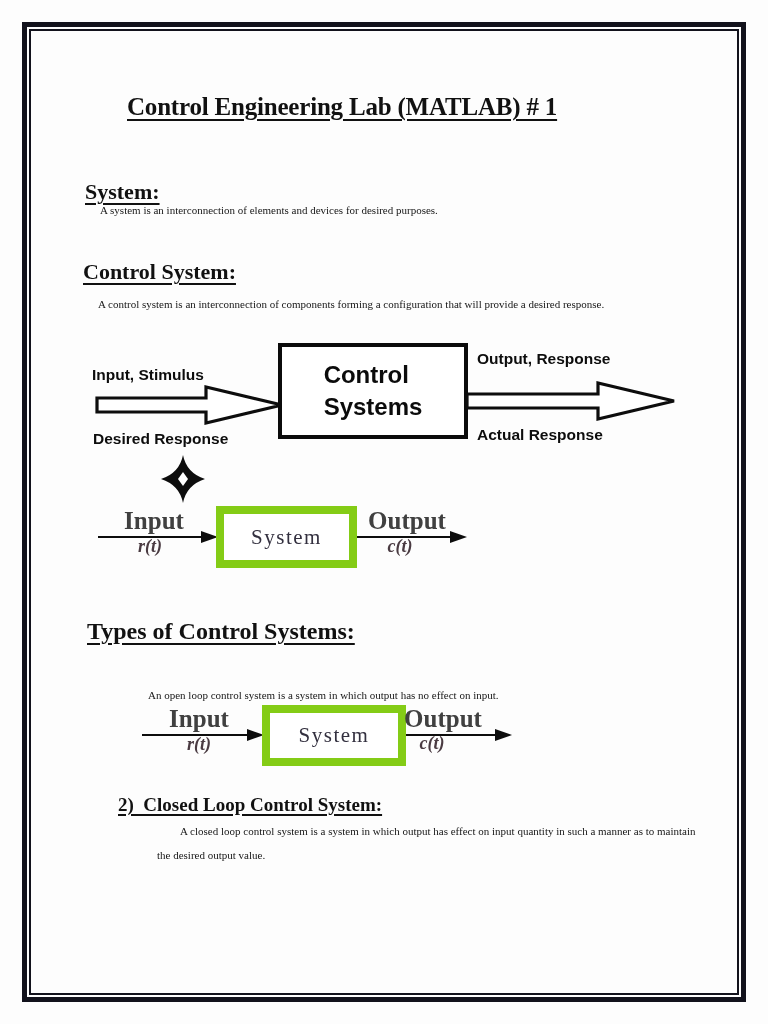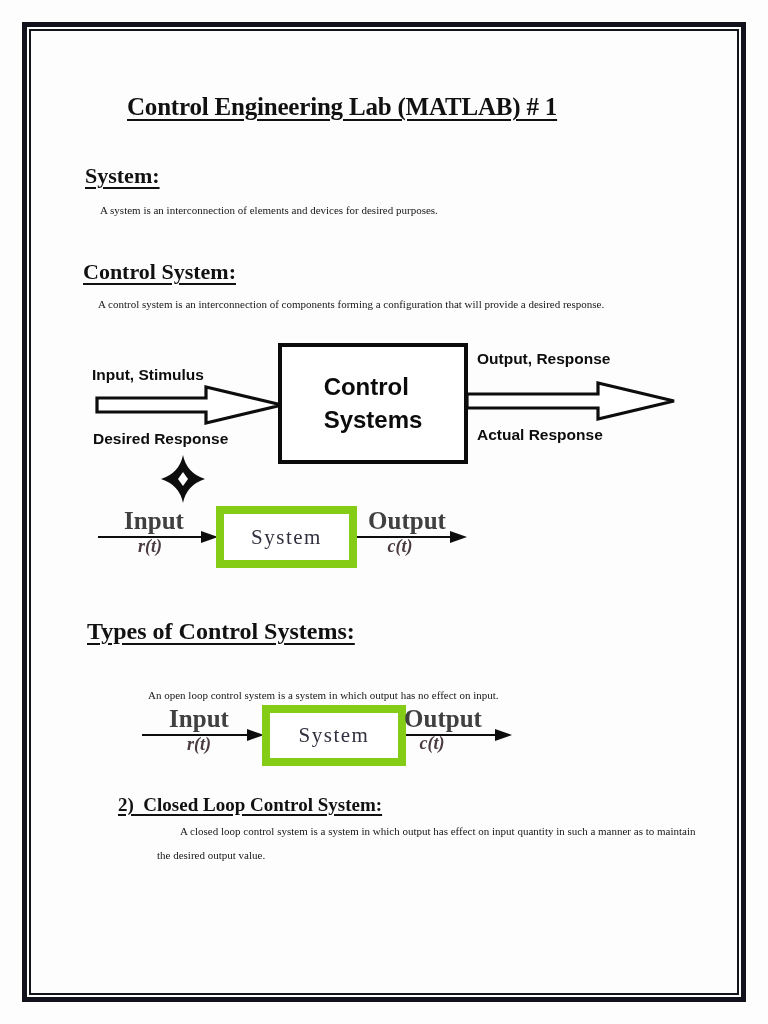--- a/index.html
+++ b/index.html
@@ -16,38 +16,38 @@
   .frame-inner{position:absolute;left:2px;top:2px;right:2px;bottom:2px;
                border:2px solid #12121c;}
 
   .abs{position:absolute;}
 
   .title{left:90px;top:93px;font-size:25px;font-weight:bold;
          text-decoration:underline;text-decoration-thickness:2px;text-underline-offset:4px;
          letter-spacing:-0.2px;white-space:pre;margin-left:37px;}
   .h2{font-size:22px;font-weight:bold;text-decoration:underline;
       text-decoration-thickness:2px;text-underline-offset:4px;white-space:pre;}
-  .h2.sys{left:85px;top:163px;}
+  .h2.sys{left:85px;top:179px;}
   .h2.cs{left:83px;top:259px;}
   .h2.types{left:87px;top:618px;font-size:24px;}
   .h3{font-size:19px;font-weight:bold;text-decoration:underline;
       text-decoration-thickness:2px;text-underline-offset:3px;white-space:pre;}
   .h3.open{left:118px;top:657px;}
   .h3.closed{left:118px;top:794px;}
 
   .body-text{font-size:11px;line-height:22px;color:#161616;}
   .sys-body{left:100px;top:199px;}
   .cs-body{left:85px;top:293px;width:565px;text-indent:13px;}
   .open-body{left:148px;top:684px;}
   .closed-body{left:125px;top:819px;width:548px;text-indent:23px;line-height:24px;margin-left:32px;}
 
   
   .lbl-sans{font-family:"Liberation Sans", sans-serif;font-weight:bold;
             font-size:15.5px;color:#0d0d0d;white-space:pre;}
-  .ctl-box{left:278px;top:343px;width:190px;height:121px;box-sizing:border-box;
+  .ctl-box{left:278px;top:343px;width:190px;height:96px;box-sizing:border-box;
            border:4px solid #0b0b0b;background:#fff;
            display:flex;align-items:center;justify-content:center;}
   .ctl-box span{display:block;width:min-content;font-family:"Liberation Sans", sans-serif;
                 font-weight:bold;font-size:24px;line-height:1.35;color:#0b0b0b;}
 
   
   .teal{color:#404040;font-weight:bold;font-size:25px;text-align:center;white-space:pre;}
   .sig{color:#4a3b42;font-weight:bold;font-style:italic;font-size:18px;
        text-align:center;white-space:pre;}
   .sys-box{box-sizing:border-box;border:8px solid #84cc16;background:#fff;

